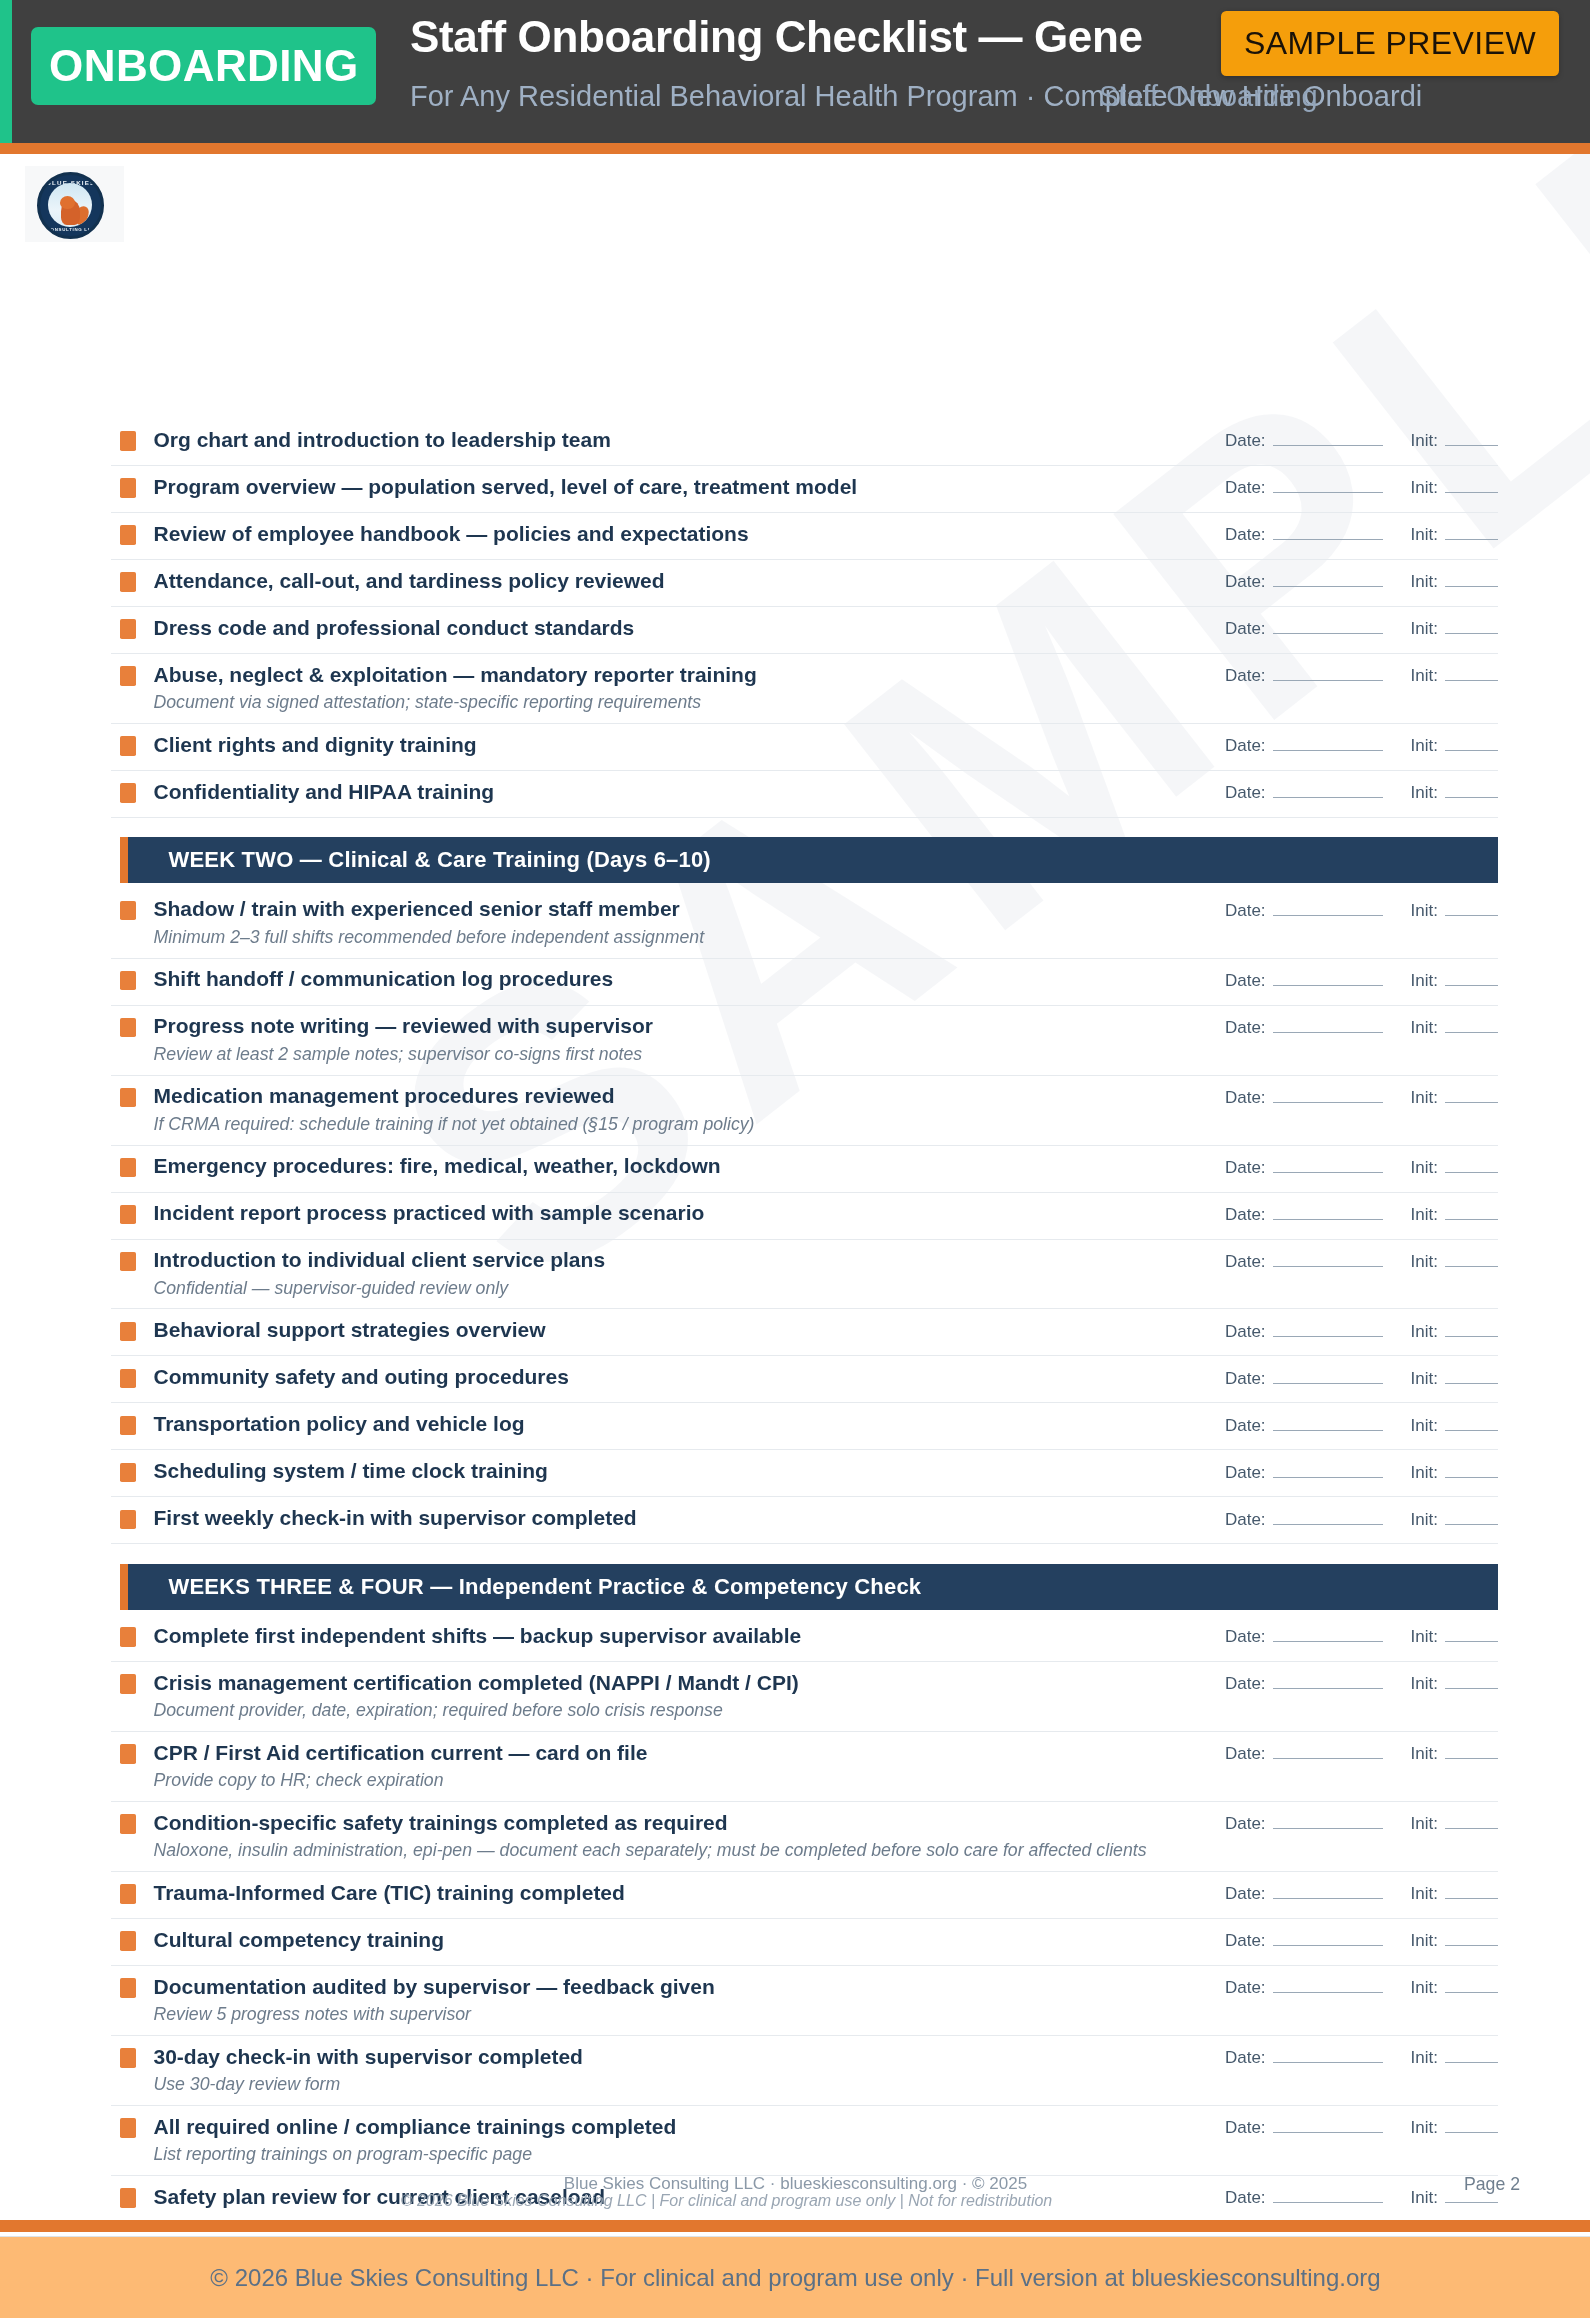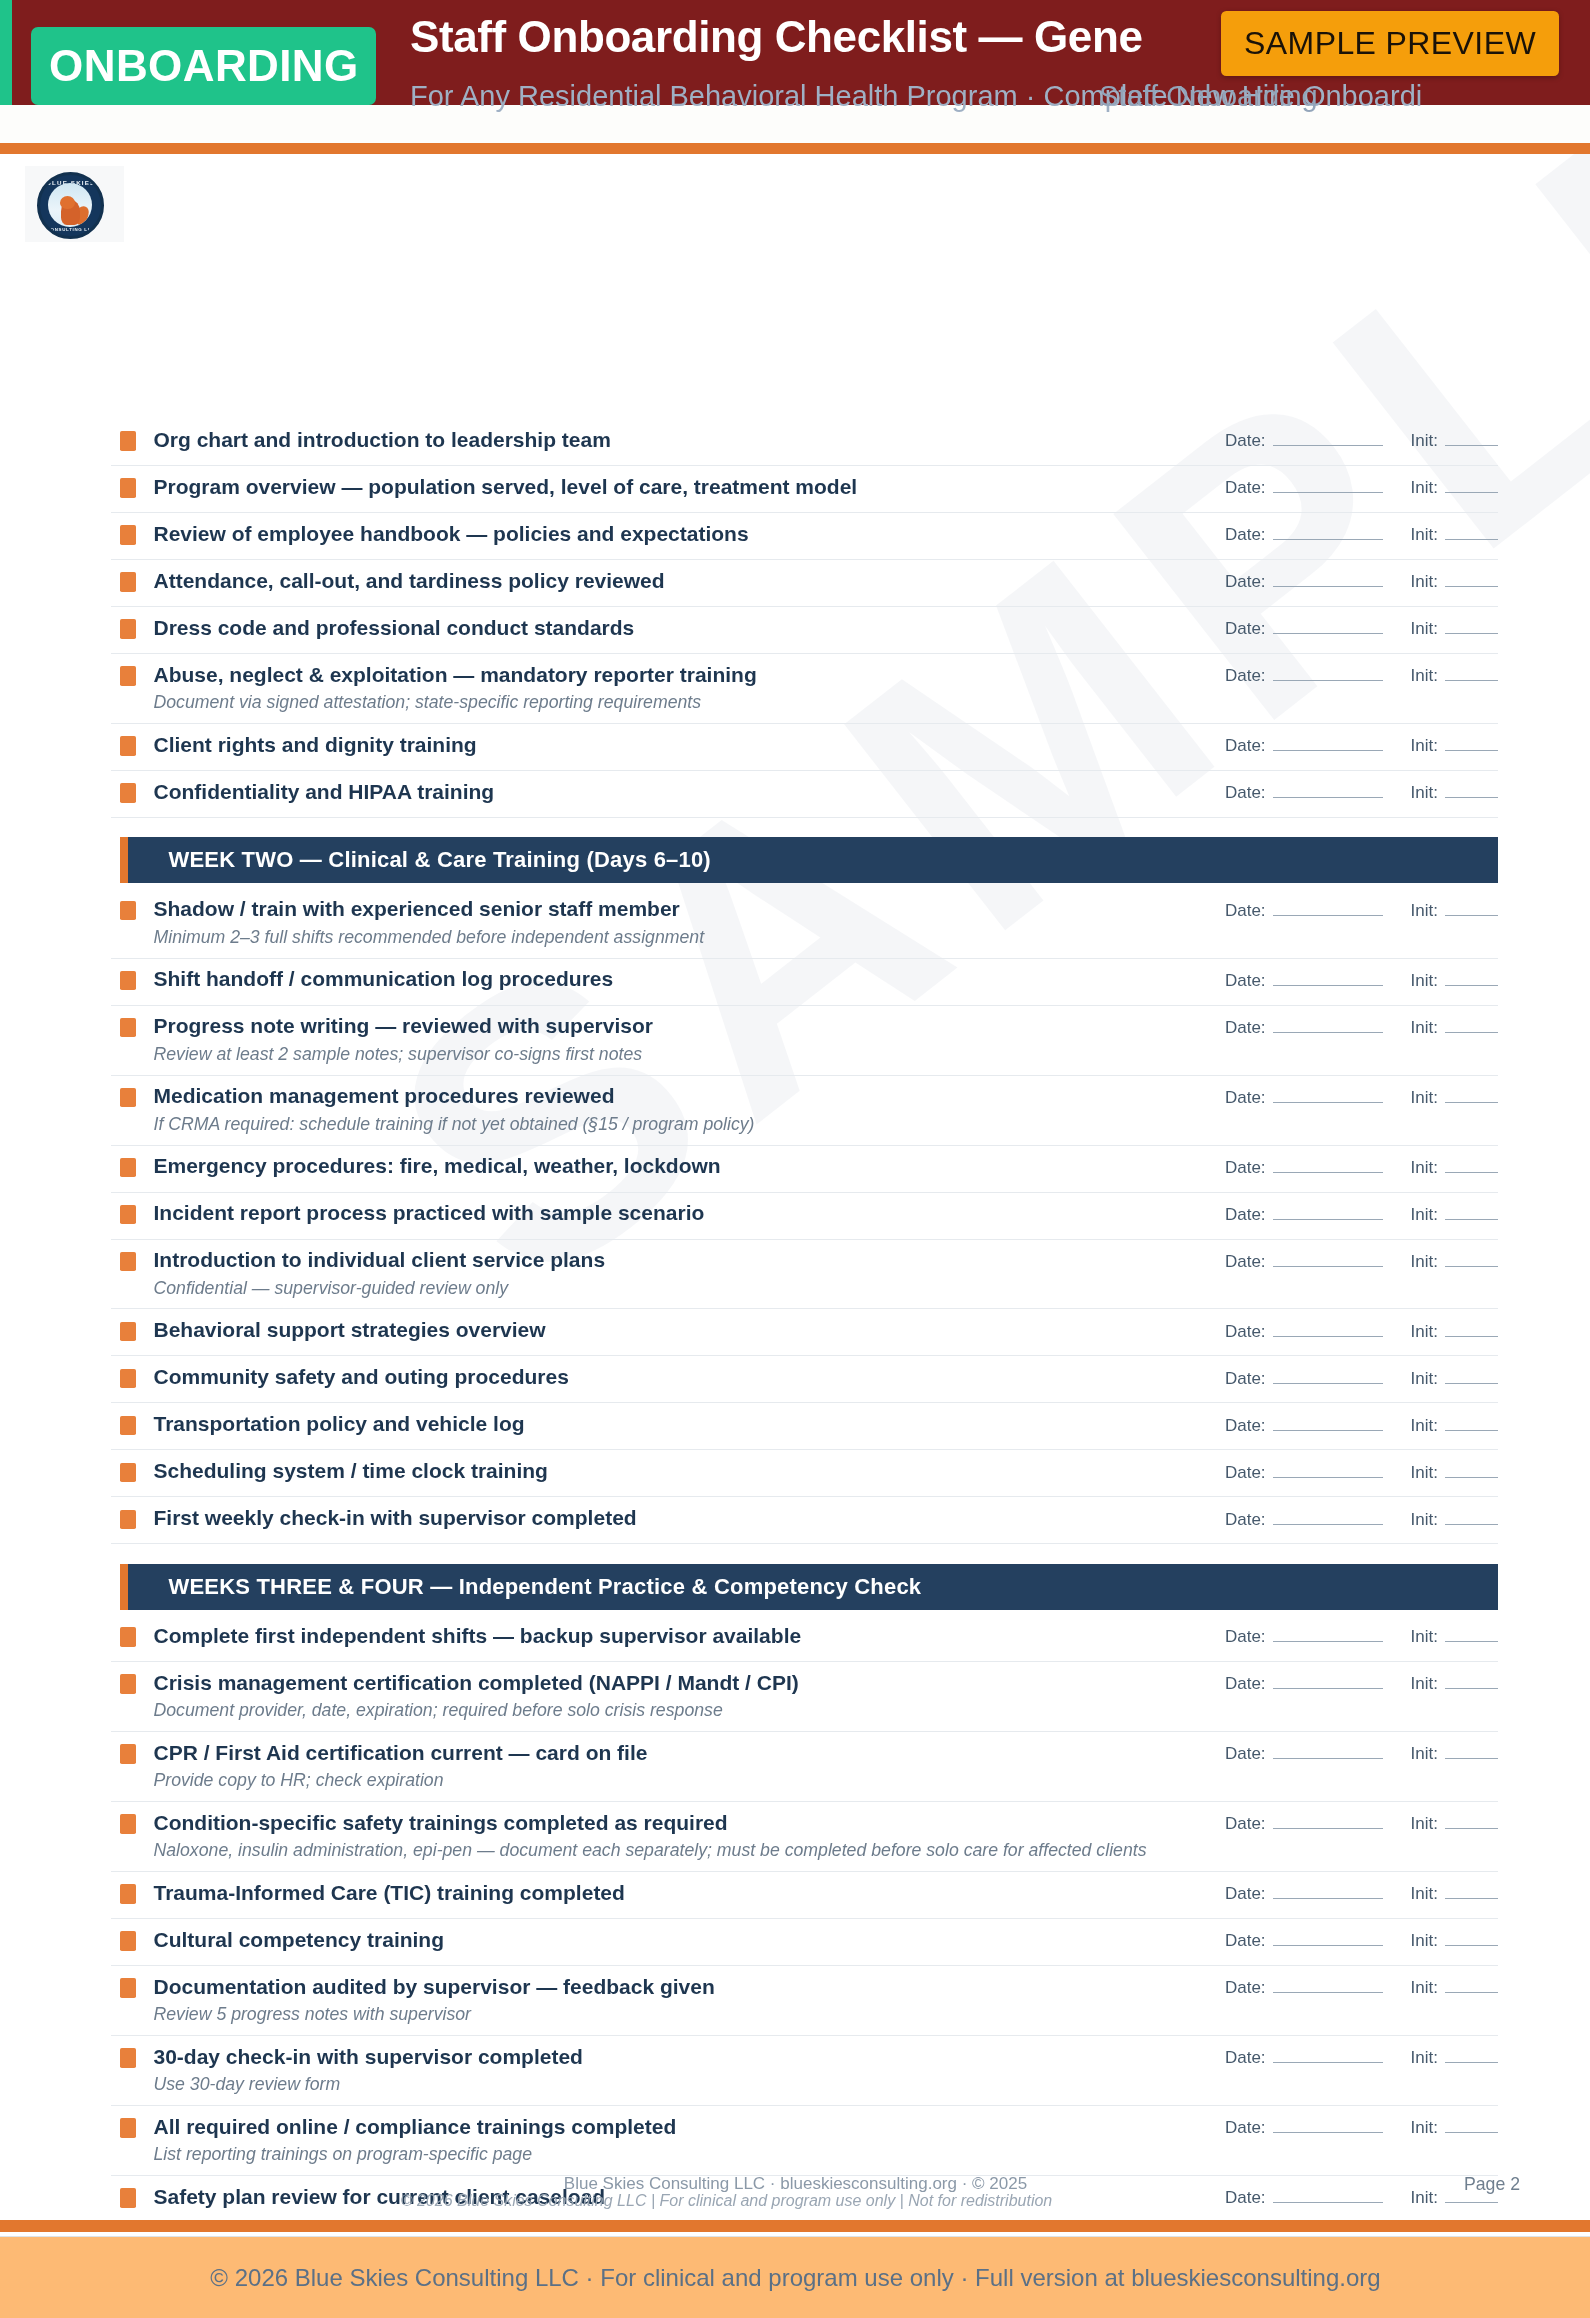--- a/index.html
+++ b/index.html
@@ -17,22 +17,22 @@
     height: 2319px;
     background: #fdfdfb;
     overflow: hidden;
   }
 
   
   .header-band {
     position: absolute;
     top: 0; left: 0;
     width: 1591px;
-    height: 105px;
-    background: #7f1d1d;
+    height: 153px;
+    background: #404040;
     border-left: 12.4px solid #1fc38a;
   }
   .header-inner {
     position: relative;
     width: 100%;
     height: 100%;
   }
   .badge-onboarding {
     position: absolute;
     left: 19.4px;

